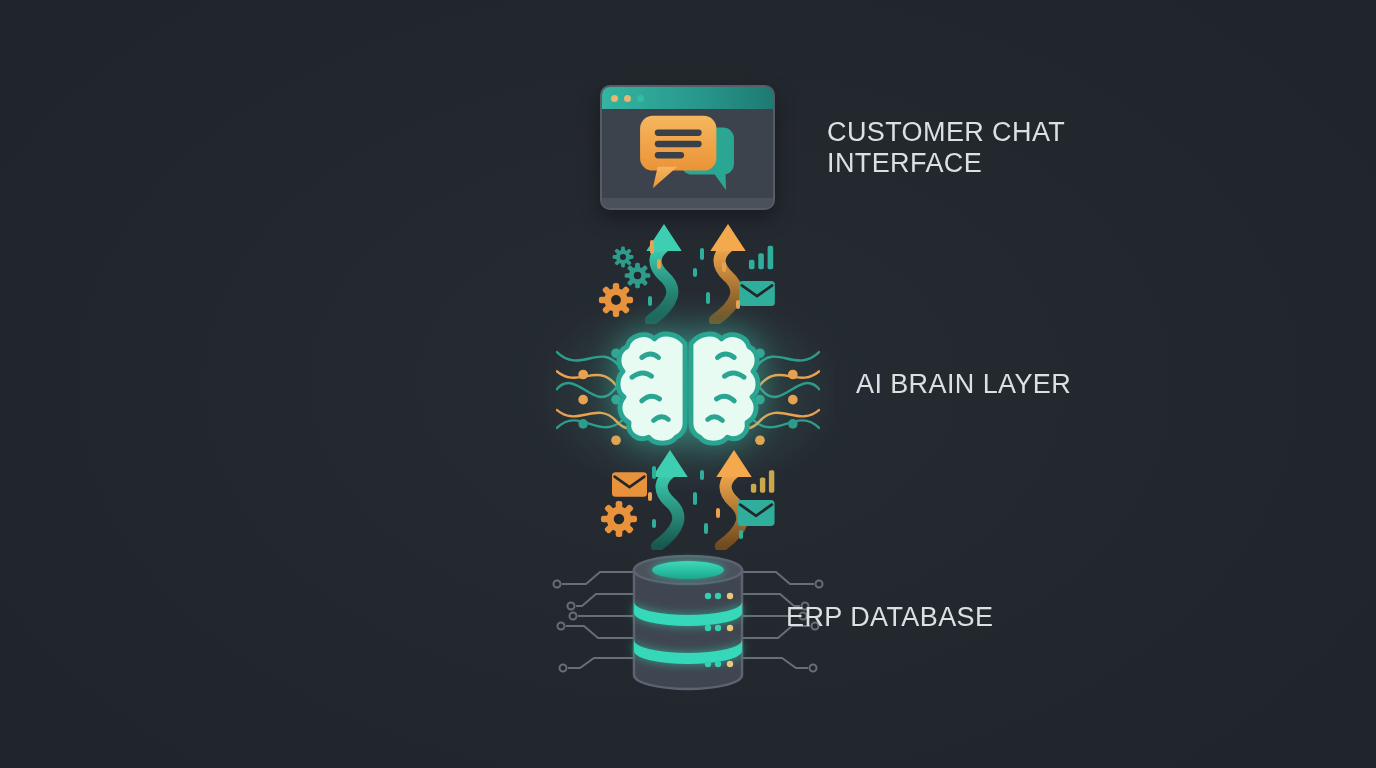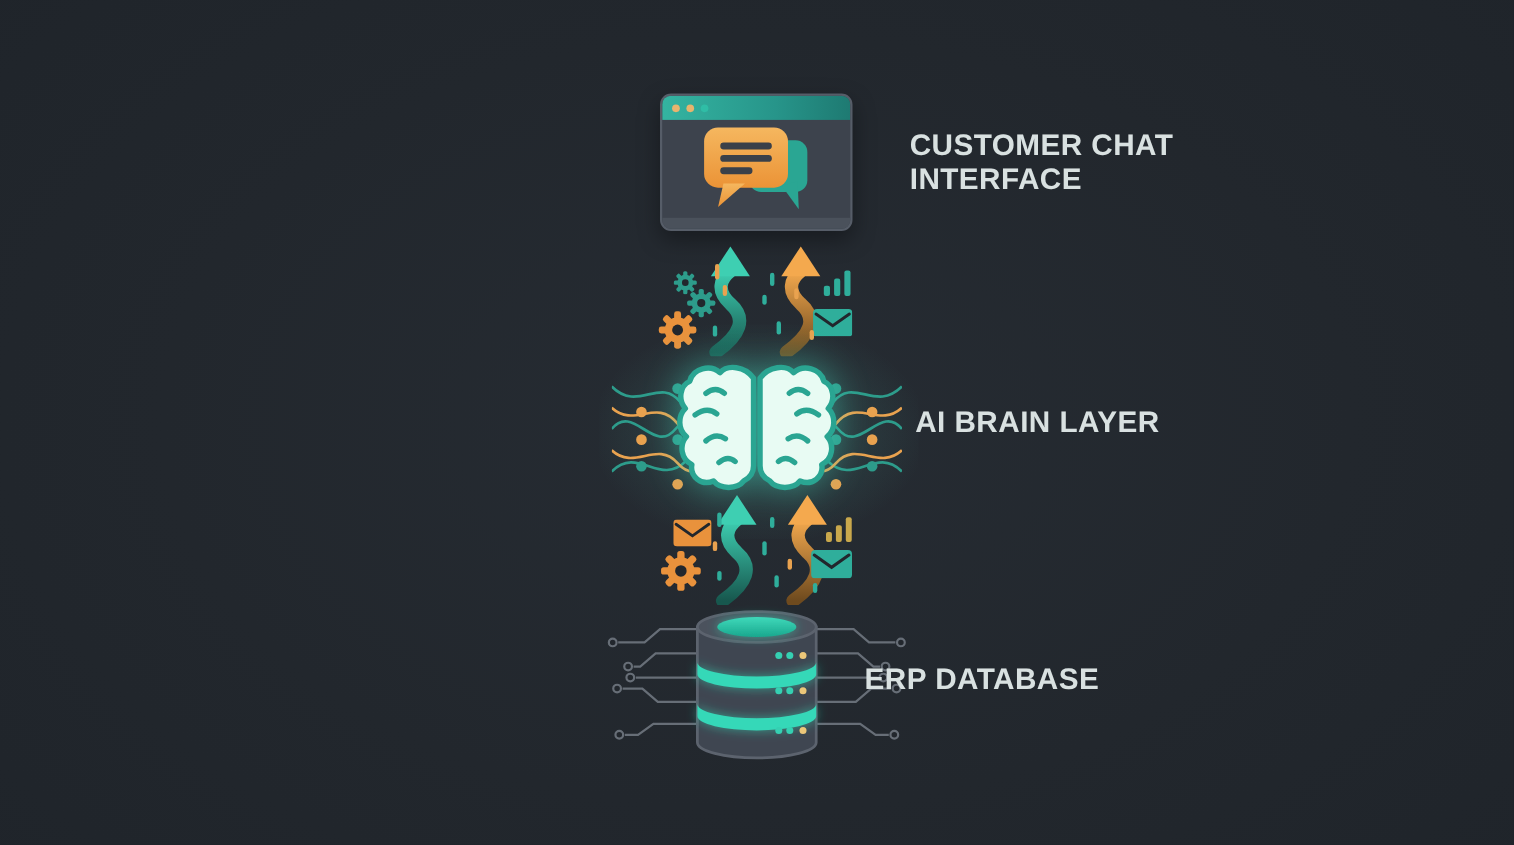--- a/index.html
+++ b/index.html
@@ -5,25 +5,25 @@
   html,body{margin:0;padding:0;background:#1f242a;}
   #stage{
     position:relative;width:1376px;height:768px;overflow:hidden;
     background:radial-gradient(ellipse 980px 640px at 50% 50%, #262c33 0%, #22272d 55%, #1f242a 100%);
     font-family:"Liberation Sans", sans-serif;
   }
   .abs{position:absolute;}
 
   
   .label{
-    position:absolute;color:#d9e1e1;font-weight:bold;font-size:27px;line-height:31px;
+    position:absolute;color:#d9e1e1;font-weight:normal;font-size:27px;line-height:31px;
     letter-spacing:.4px;
   }
   .label-1{left:827px;top:117px;width:250px;}
-  .label-2{left:832px;top:369px;width:420px;}
+  .label-2{left:856px;top:369px;width:420px;}
   .label-3{left:786px;top:602px;width:420px;}
 
   
   .window{
     position:absolute;left:600px;top:85px;width:175px;height:125px;
     background:#3d434d;border:2px solid #565d68;border-radius:10px;box-sizing:border-box;
     box-shadow:0 8px 20px rgba(0,0,0,.35);overflow:hidden;
   }
   .win-titlebar{
     height:22px;background:linear-gradient(90deg,#34b4a1 0%,#27958a 60%,#1e7a72 100%);

